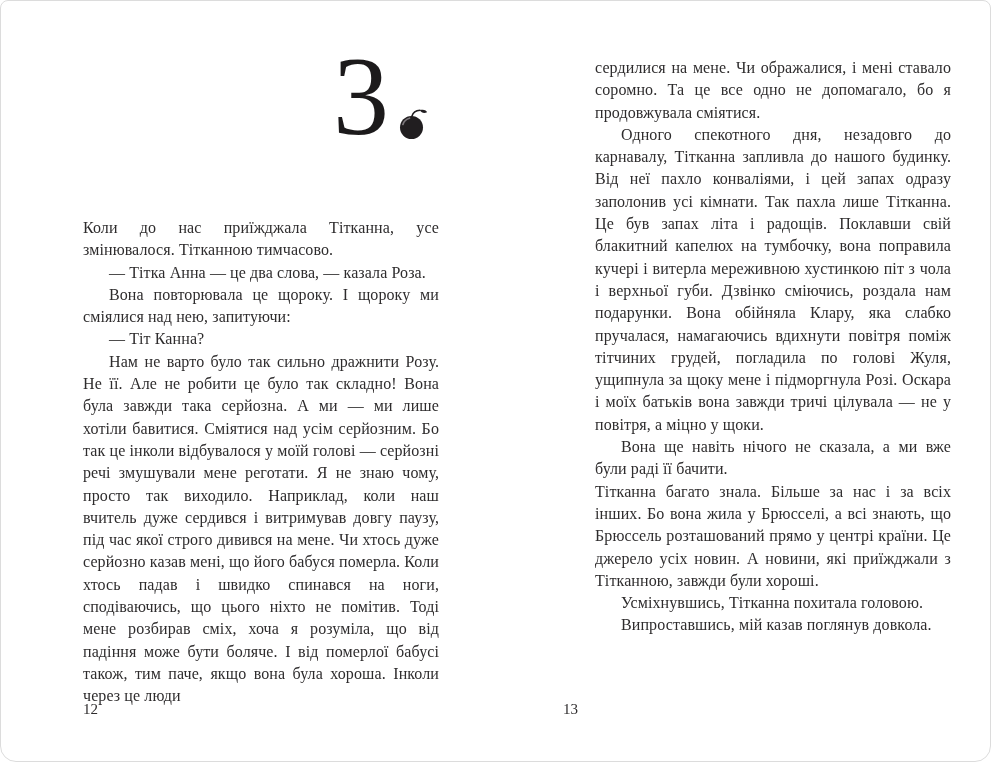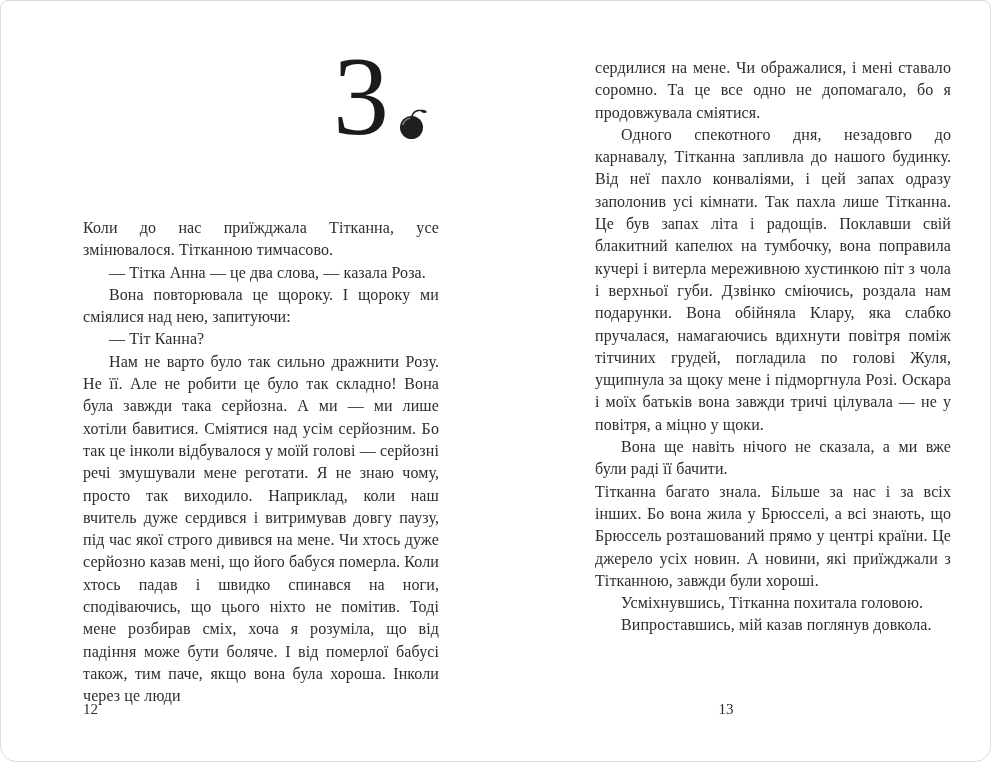--- a/index.html
+++ b/index.html
@@ -52,21 +52,21 @@
   .col-right { left: 594px; top: 56px; }
   .column p { margin: 0; }
   .column p.indent { text-indent: 26px; }
   .page-number {
     position: absolute;
     top: 700px;
     font-size: 15px;
     color: #2e2c2d;
   }
   .page-number-left  { left: 82px; }
-  .page-number-right { left: 547px; width: 356px; text-align: center; }
+  .page-number-right { left: 562px; width: 356px; text-align: left; }
 </style>
 </head>
 <body>
 
 <div class="spread">
 
   <div class="chapter-header">
     <span class="chapter-number">3</span>
     <span class="plum-icon">
       <svg width="32" height="34" viewBox="0 0 32 34" xmlns="http://www.w3.org/2000/svg">

